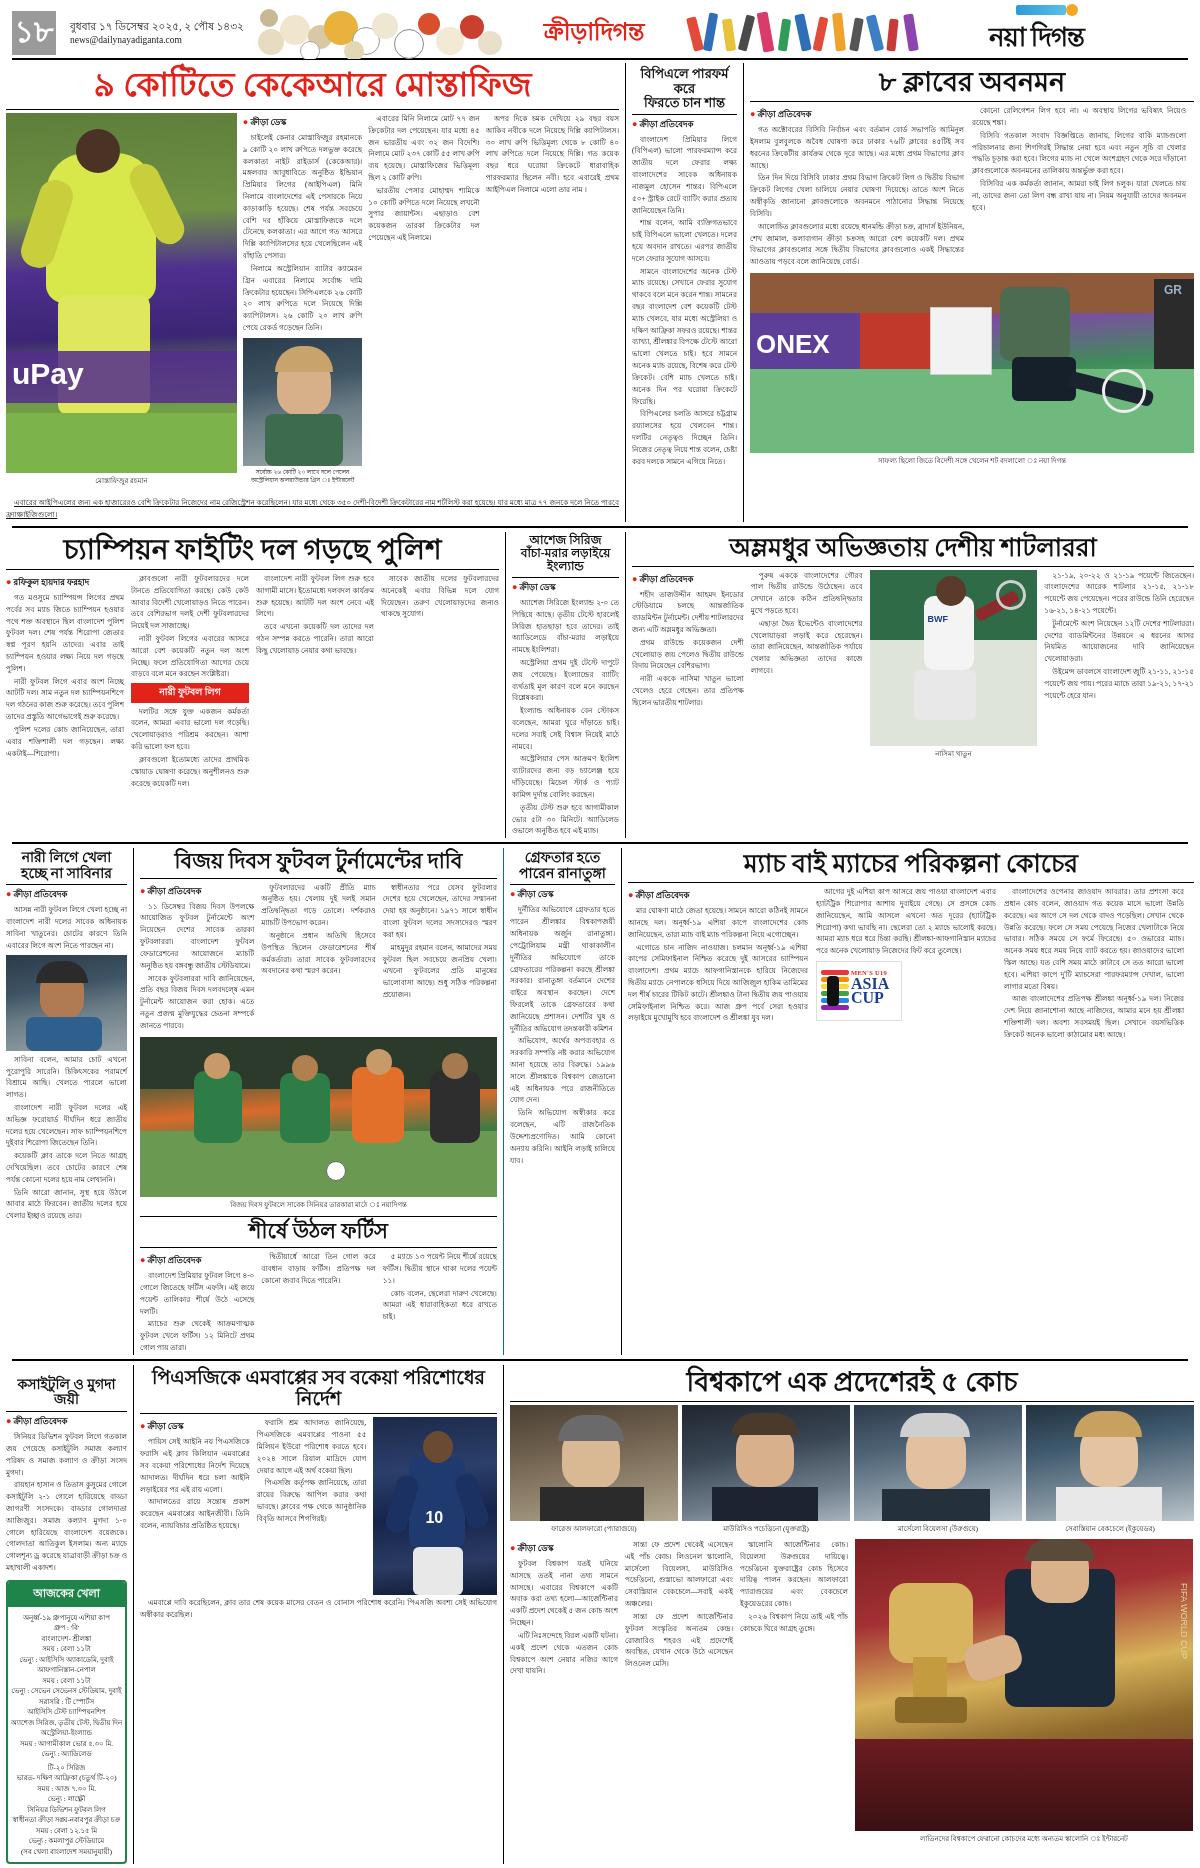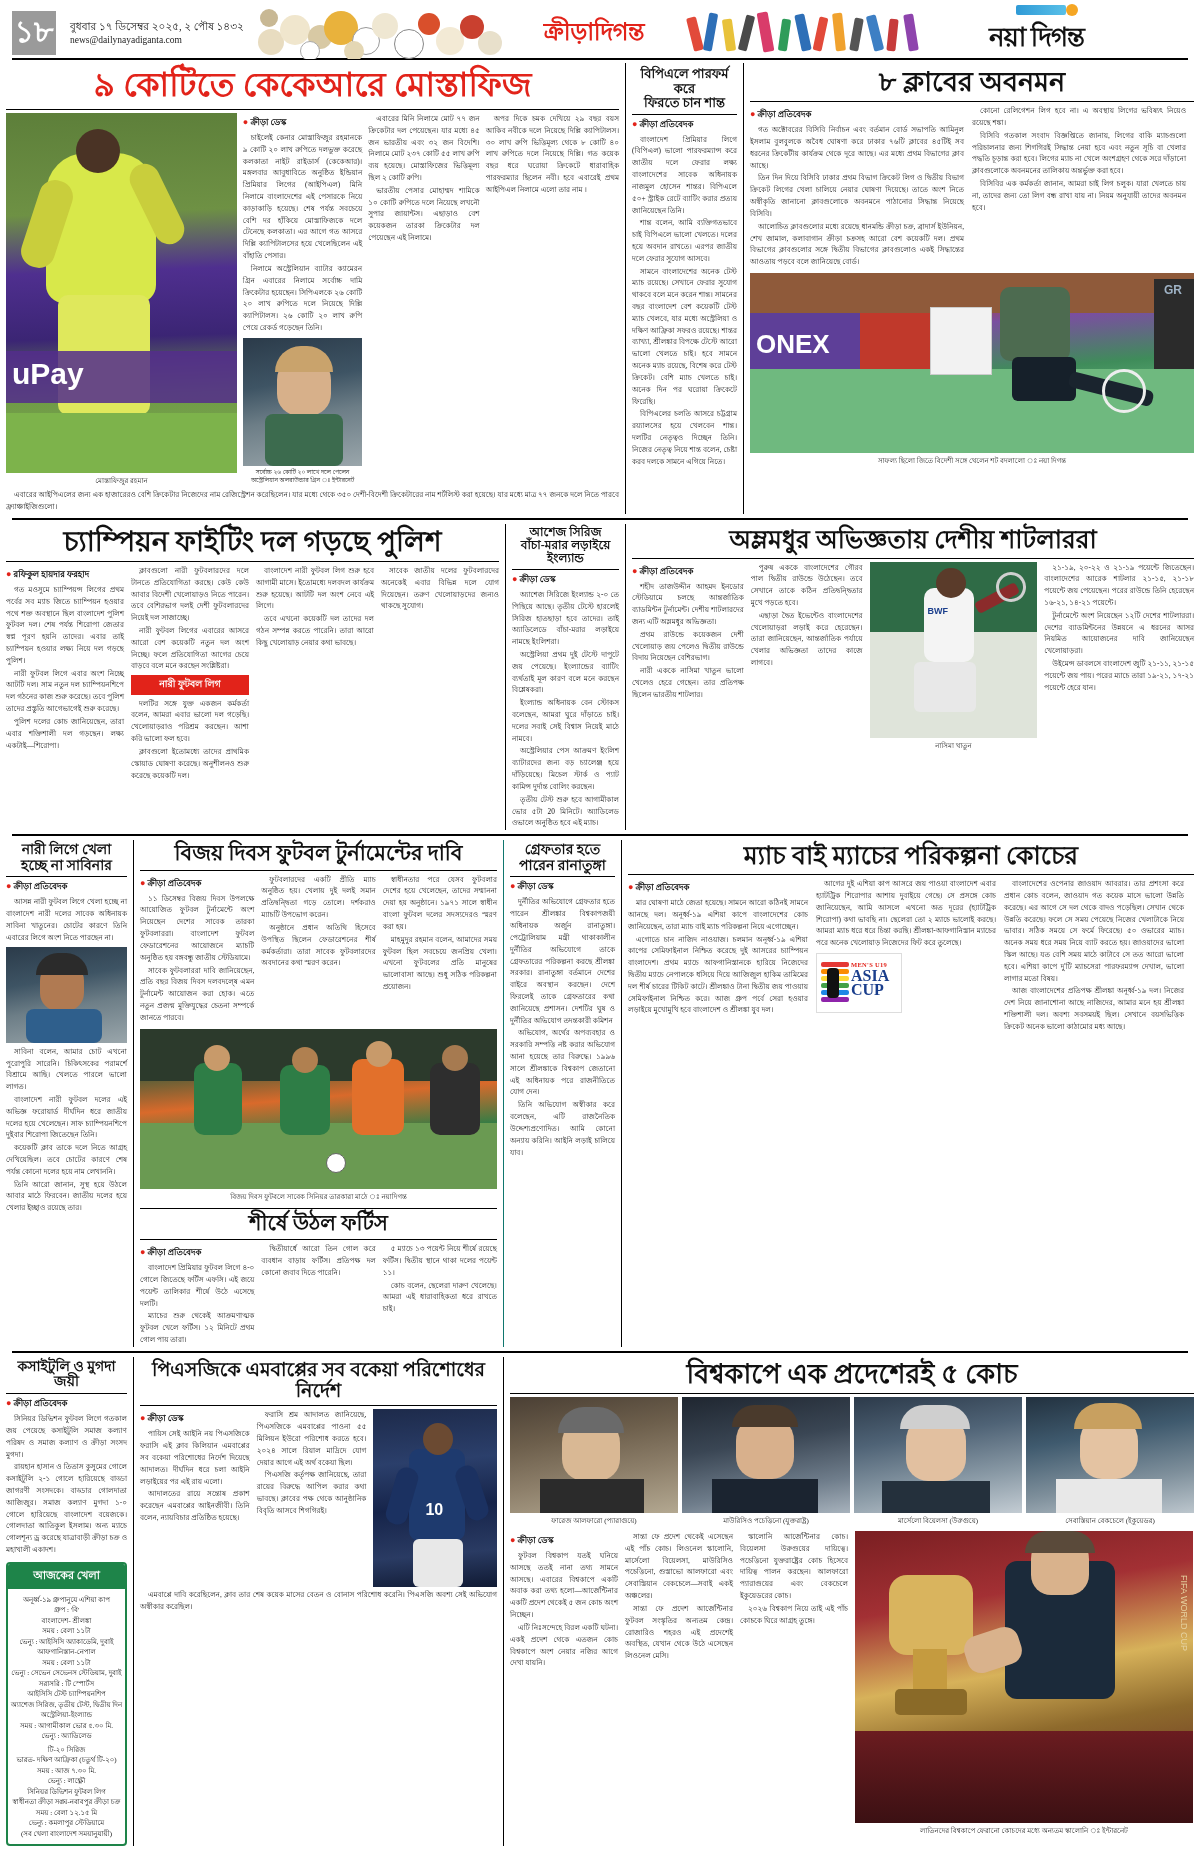--- a/index.html
+++ b/index.html
@@ -186,21 +186,21 @@
           </div>
         </div>
 
         <div style="width:134px;" class="body-txt">
           <div>
             <p>অপর দিকে চমক দেখিয়ে ২৯ বছর বয়স আকিব নবীকে দলে নিয়েছে দিল্লি ক্যাপিটালস। ৩০ লাখ রুপি ভিত্তিমূল্য থেকে ৮ কোটি ৪০ লাখ রুপিতে দলে নিয়েছে দিল্লি। গত কয়েক বছর ধরে ঘরোয়া ক্রিকেটে ধারাবাহিক পারফরম্যার ছিলেন নবী। হবে এবারেই প্রথম আইপিএল নিলামে এলো তার নাম ।</p>
           </div>
         </div>
       </div>
 
-      <div class="body-txt" style="margin-top:2px;">
+      <div class="body-txt" style="margin-top:10px;text-decoration:underline;">
         <p>এবারের আইপিএলের জন্য এক হাজারেরও বেশি ক্রিকেটার নিজেদের নাম রেজিস্ট্রেশন করেছিলেন। যার মধ্যে থেকে ৩৫০ দেশী-বিদেশী ক্রিকেটারের নাম শর্টলিস্ট করা হয়েছে। যার মধ্যে মাত্র ৭৭ জনকে দলে নিতে পারবে ফ্র্যাঞ্চাইজিগুলো।</p>
       </div>
     </div>
 
     <div style="width:118px; padding:0 6px; border-right:1px solid #000;">
       <div class="hl" style="font-size:13px;margin-top:4px;">বিপিএলে পারফর্ম করে</div>
       <div class="hl" style="font-size:13px;">ফিরতে চান শান্ত</div>
       <div class="hr-thin" style="margin:3px 0;"></div>
       <div class="byline">
         <span class="dot">●</span>
@@ -307,21 +307,21 @@
       <div class="hr-thin" style="margin:3px 0;"></div>
       <div class="byline">
         <span class="dot">●</span>
         <span>ক্রীড়া ডেস্ক</span>
       </div>
       <div class="body-txt">
         <p>অ্যাশেজ সিরিজে ইংল্যান্ড ২-০ তে পিছিয়ে আছে। তৃতীয় টেস্টে হারলেই সিরিজ হাতছাড়া হবে তাদের। তাই অ্যাডিলেডে বাঁচা-মরার লড়াইয়ে নামছে ইংলিশরা।</p>
         <p>অস্ট্রেলিয়া প্রথম দুই টেস্টে দাপুটে জয় পেয়েছে। ইংল্যান্ডের ব্যাটিং ব্যর্থতাই মূল কারণ বলে মনে করছেন বিশ্লেষকরা।</p>
         <p>ইংল্যান্ড অধিনায়ক বেন স্টোকস বলেছেন, আমরা ঘুরে দাঁড়াতে চাই। দলের সবাই সেই বিশ্বাস নিয়েই মাঠে নামবে।</p>
         <p>অস্ট্রেলিয়ার পেস আক্রমণ ইংলিশ ব্যাটারদের জন্য বড় চ্যালেঞ্জ হয়ে দাঁড়িয়েছে। মিচেল স্টার্ক ও প্যাট কামিন্স দুর্দান্ত বোলিং করছেন।</p>
-        <p>তৃতীয় টেস্ট শুরু হবে আগামীকাল ভোর ৫টা 20 মিনিটে। অ্যাডিলেড ওভালে অনুষ্ঠিত হবে এই ম্যাচ।</p>
+        <p>তৃতীয় টেস্ট শুরু হবে আগামীকাল ভোর ৫টা ৩০ মিনিটে। অ্যাডিলেড ওভালে অনুষ্ঠিত হবে এই ম্যাচ।</p>
       </div>
     </div>
 
     <div style="width:568px;padding-left:6px;">
       <div class="hl" style="font-size:25px;margin:2px 0 4px 0;">অম্লমধুর অভিজ্ঞতায় দেশীয় শাটলাররা</div>
       <div class="hr-thin" style="margin-bottom:3px;"></div>
       <div class="flexrow" style="gap:7px;">
         <div style="width:112px;">
           <div class="byline">
             <span class="dot">●</span>
@@ -519,21 +519,21 @@
         </div>
       </div>
     </div>
   </div>
 
   <div class="hr-thick" style="margin:4px 6px;"></div>
 
   <div class="flexrow">
 
     <div style="width:128px;padding-right:6px;border-right:1px solid #000;">
-      <div class="hl" style="font-size:14px;margin-top:2px;">কসাইটুলি ও মুগদা জয়ী</div>
+      <div class="hl" style="font-size:14px;margin-top:12px;">কসাইটুলি ও মুগদা জয়ী</div>
       <div class="hr-thin" style="margin:3px 0;"></div>
       <div class="byline">
         <span class="dot">●</span>
         <span>ক্রীড়া প্রতিবেদক</span>
       </div>
       <div class="body-txt">
         <p>সিনিয়র ডিভিশন ফুটবল লিগে গতকাল জয় পেয়েছে কসাইটুলি সমাজ কল্যাণ পরিষদ ও সমাজ কল্যাণ ও ক্রীড়া সংসদ মুগদা।</p>
         <p>রায়হান হাসান ও তিতাস কুসুমের গোলে কসাইটুলি ২-১ গোলে হারিয়েছে বাড্ডা জাগরণী সংসদকে। বাড্ডার গোলদাতা আজিজুর। সমাজ কল্যাণ মুগদা ১-০ গোলে হারিয়েছে বাংলাদেশ বয়েজকে। গোলদাতা আতিকুল ইসলাম। অন্য ম্যাচে গোলশূন্য ড্র করেছে যাত্রাবাড়ী ক্রীড়া চক্র ও মহাখালী একাদশ।</p>
       </div>
 

